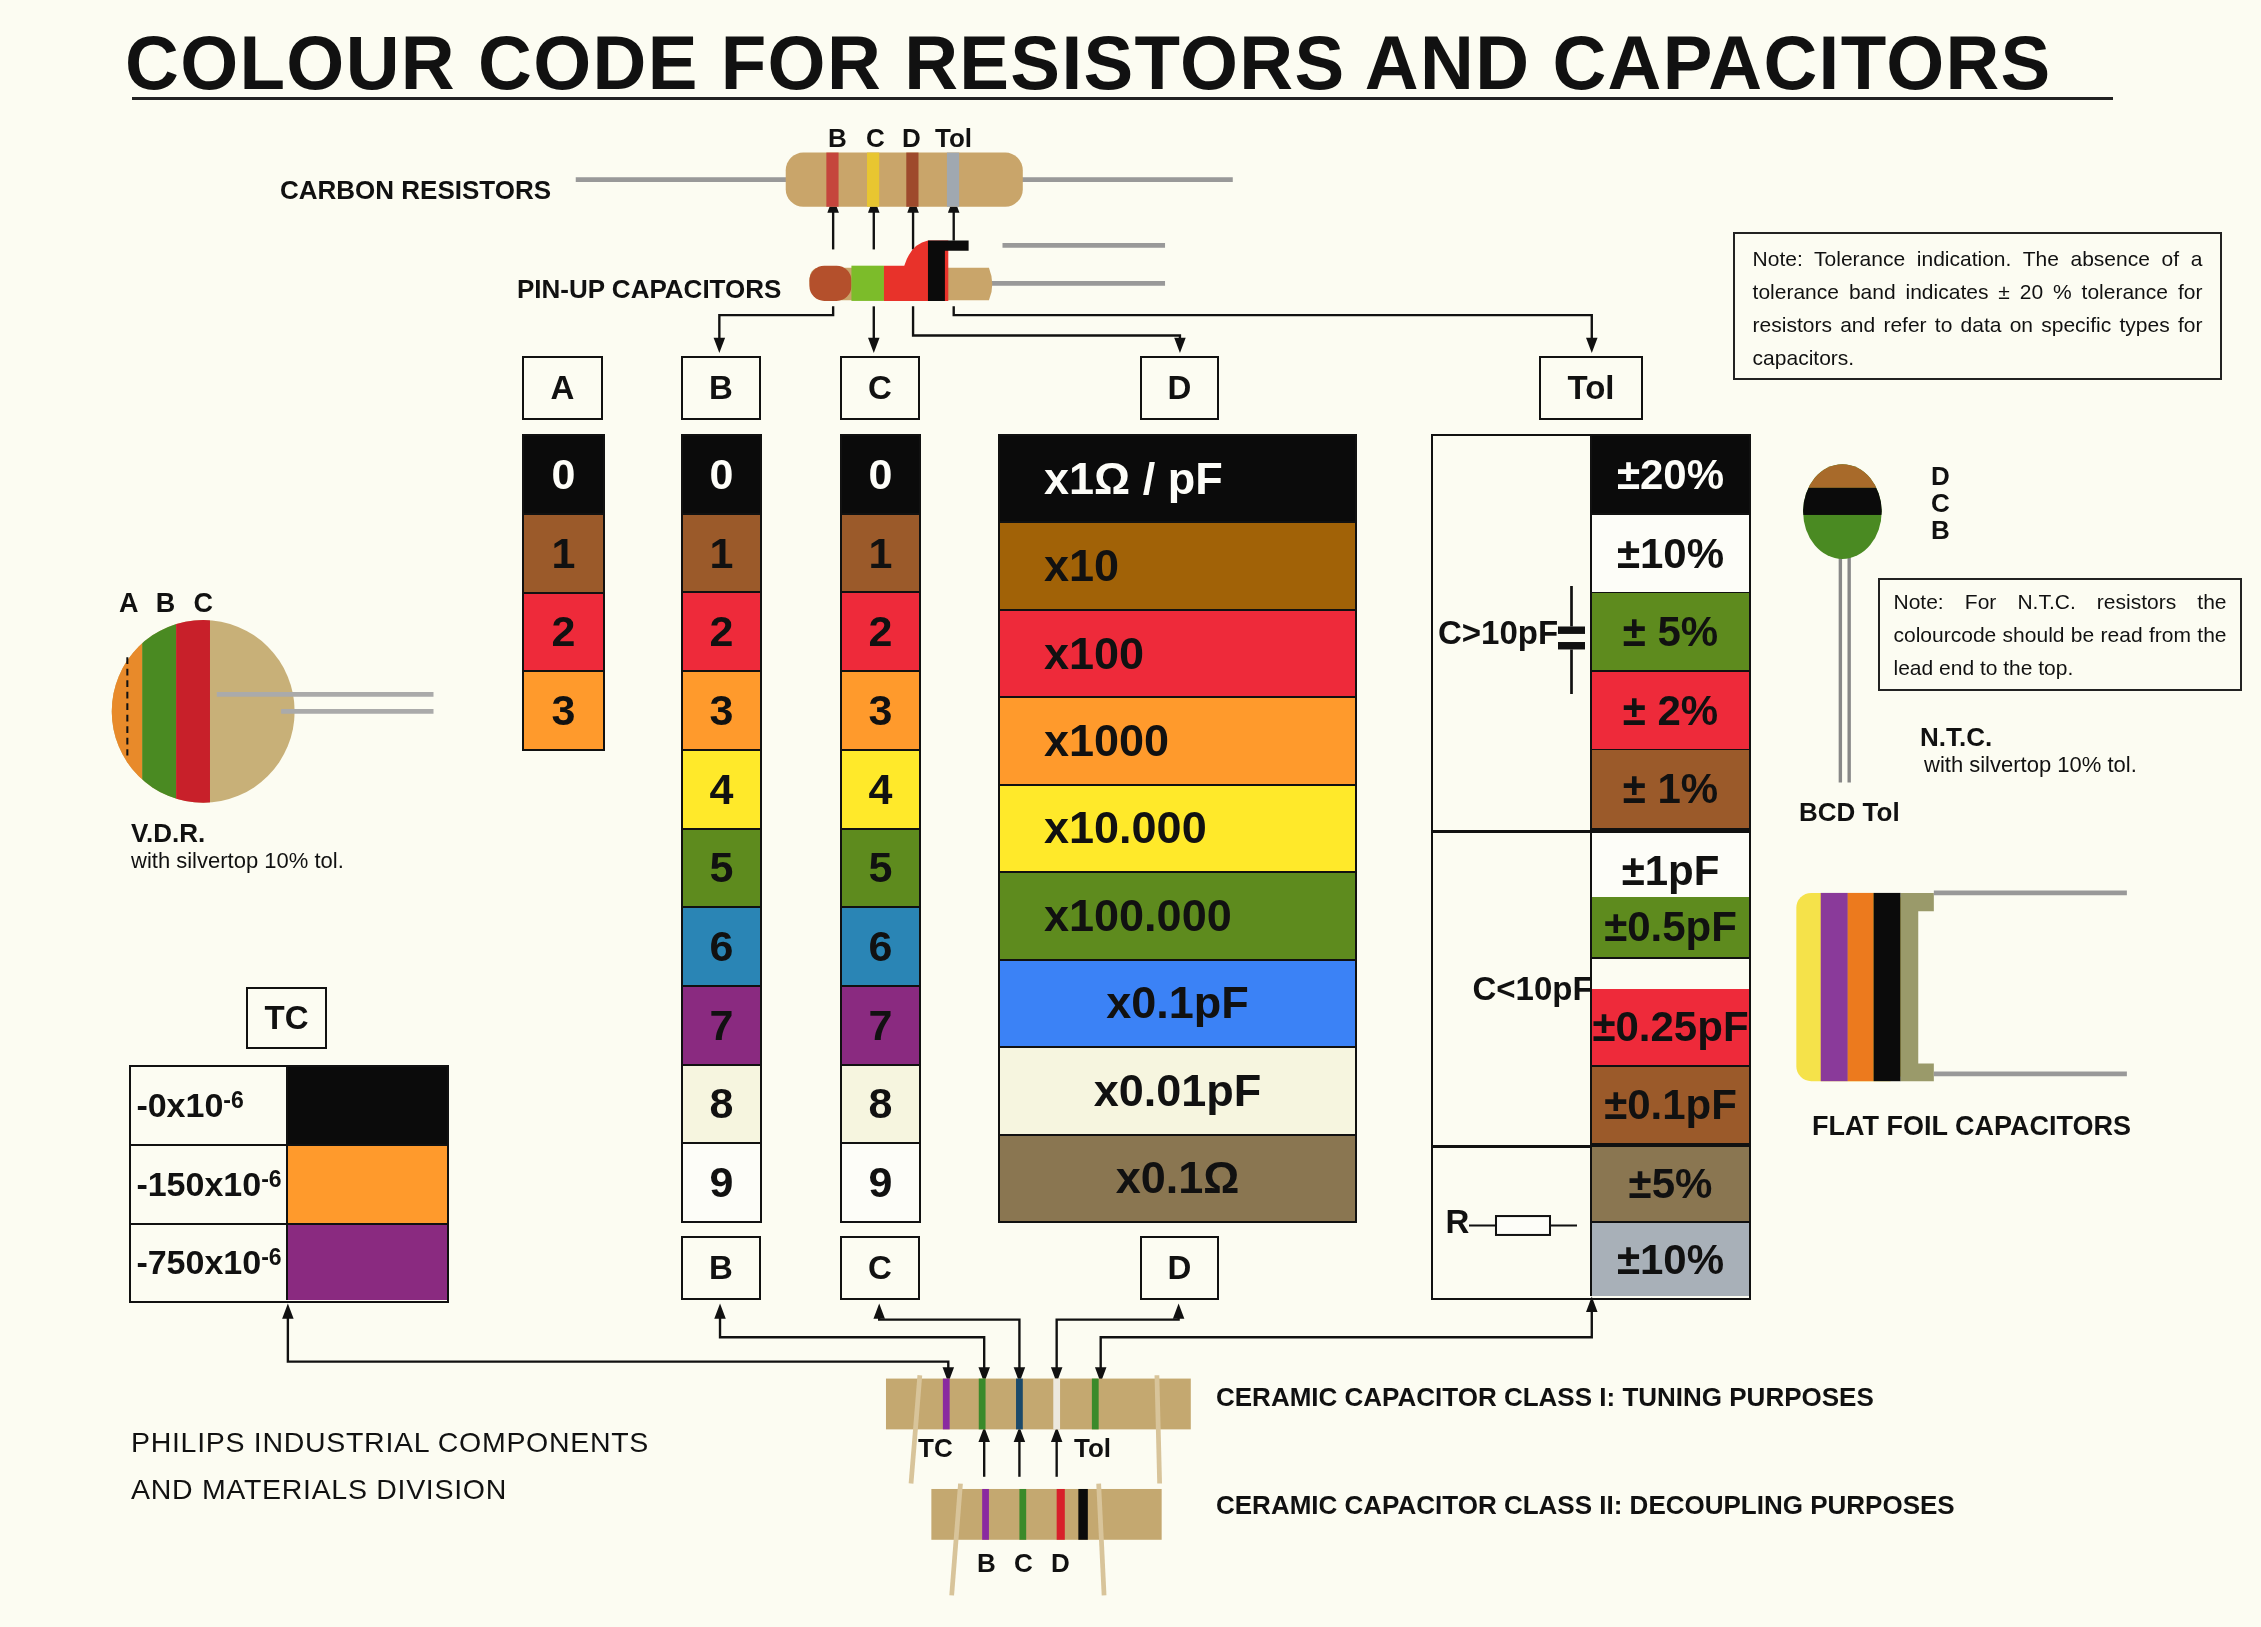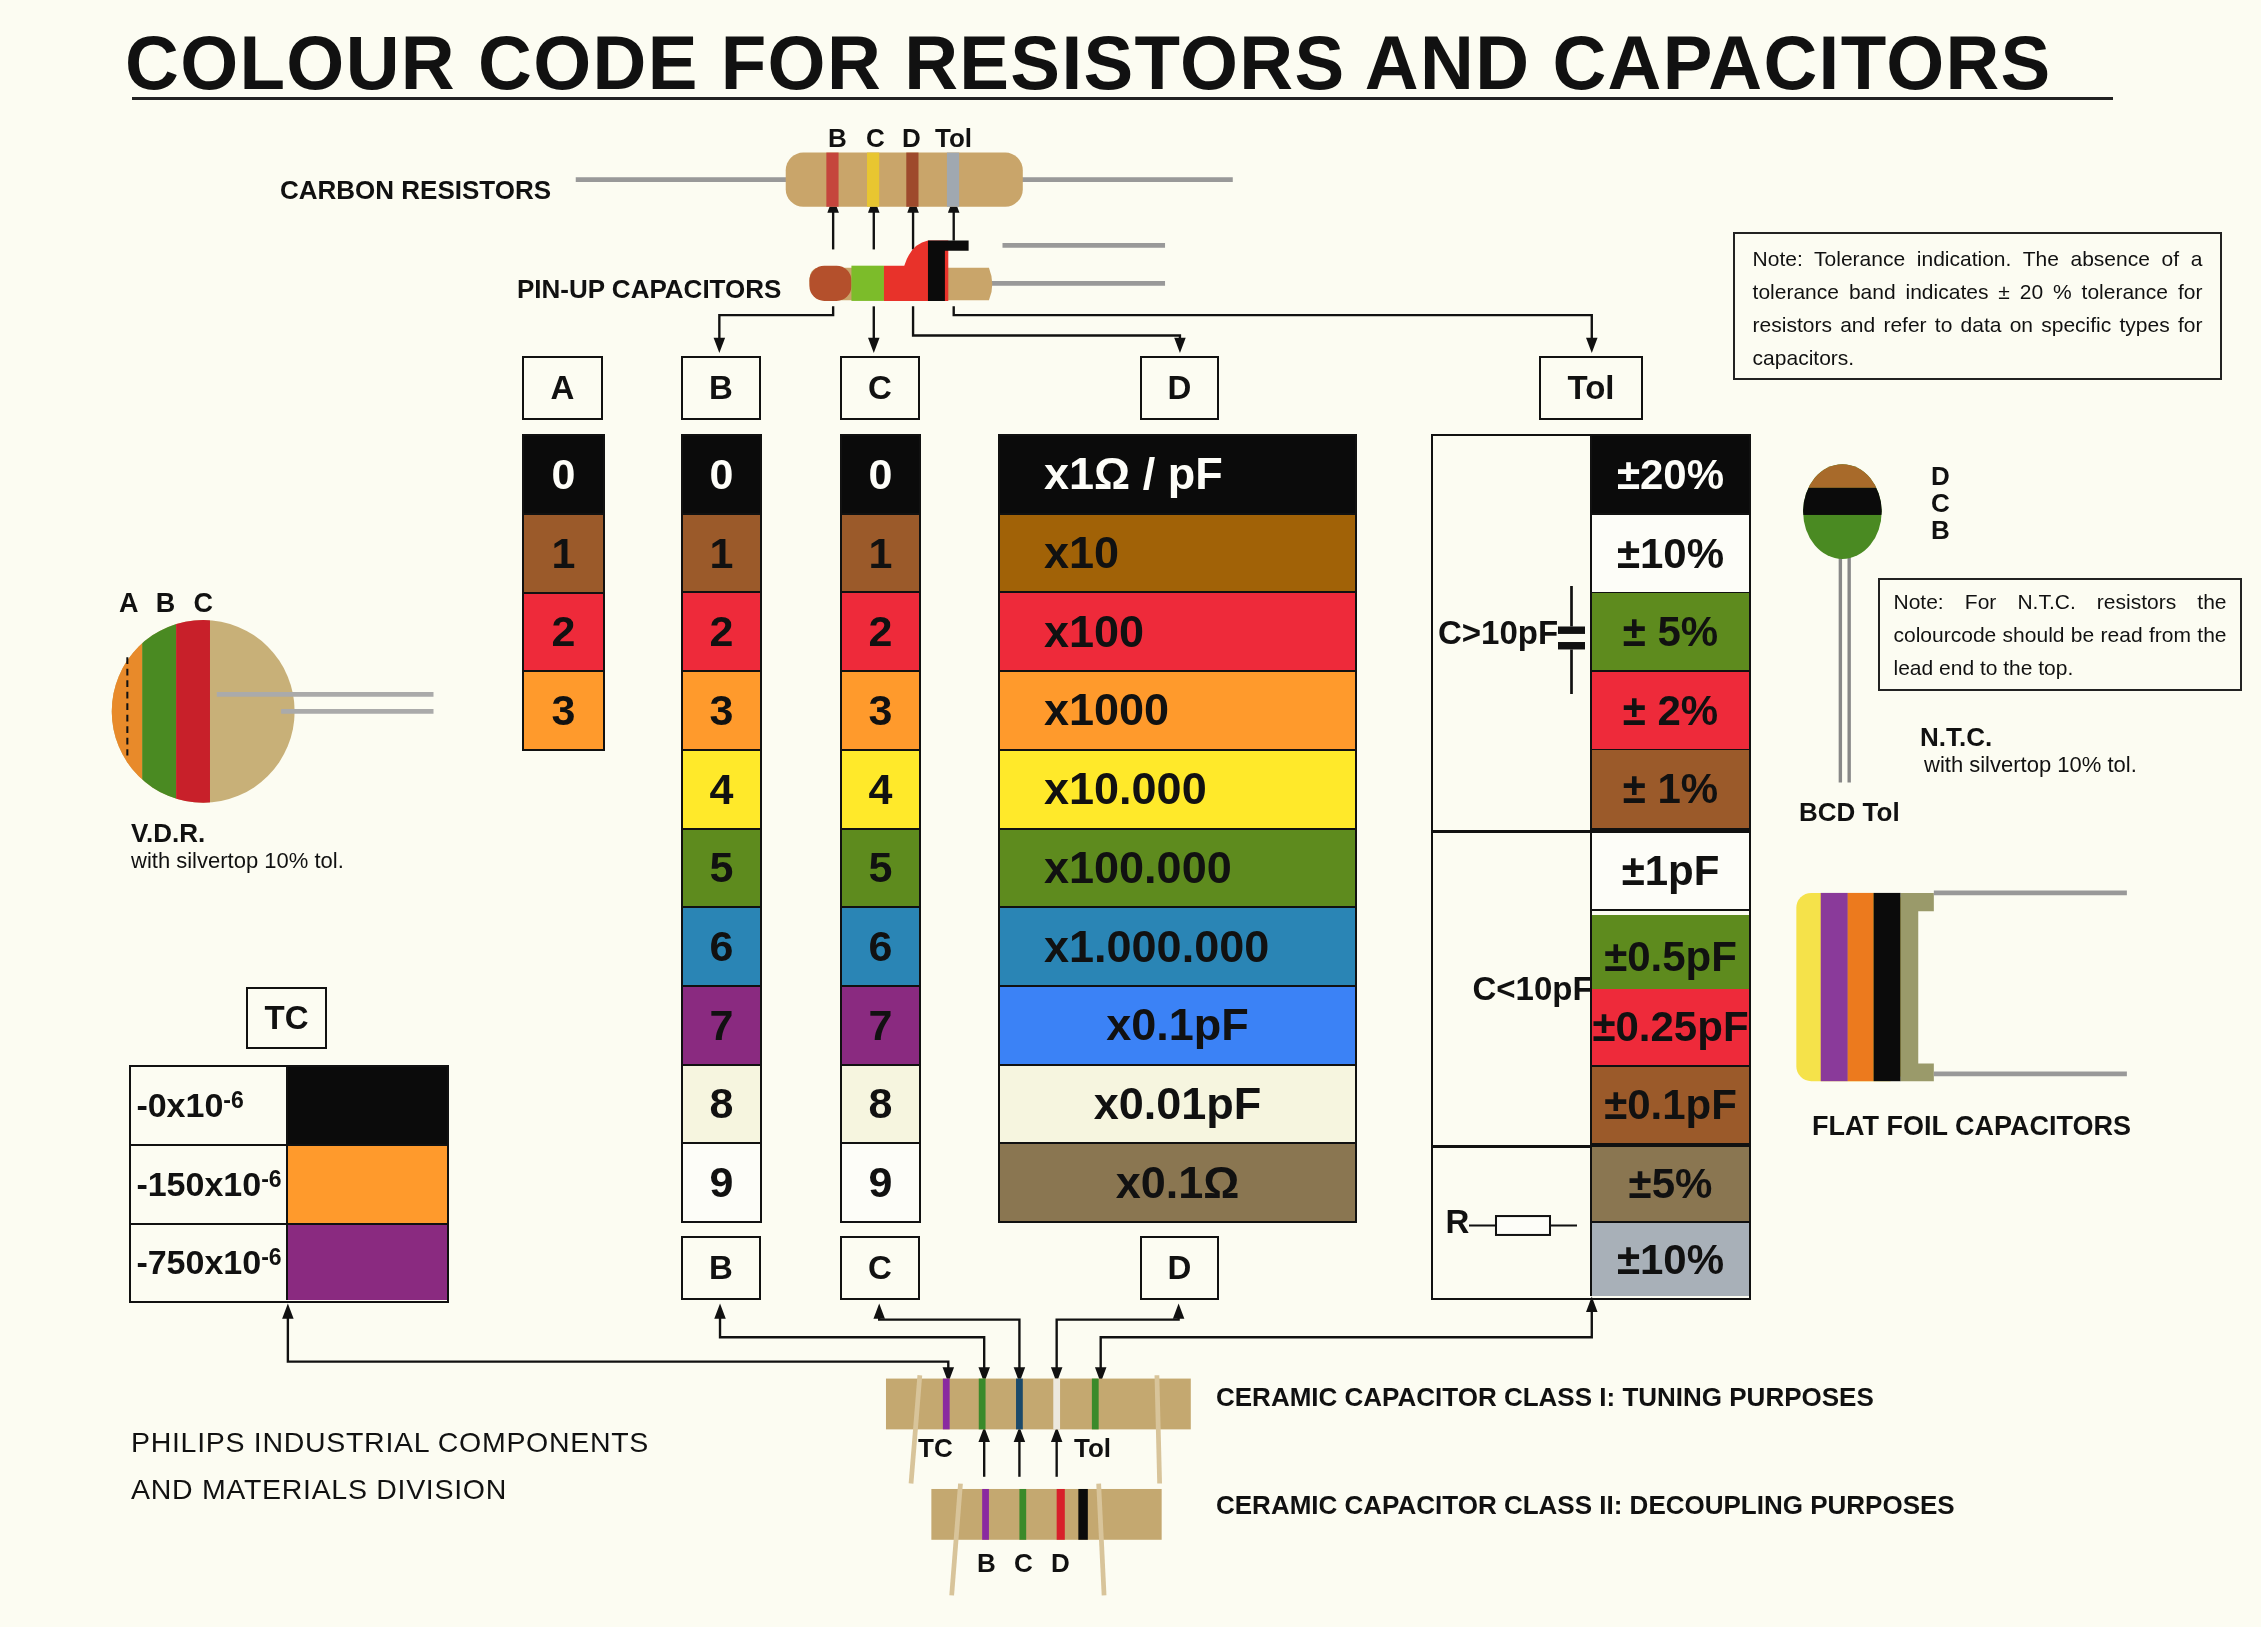--- a/index.html
+++ b/index.html
@@ -217,21 +217,20 @@
   <div class="cell" style="background: rgb(253, 253, 248); color: rgb(17, 17, 17);">9</div>
 </div>
 
 <div class="col" style="left:998px;top:434px;width:359px;height:789px;">
   <div class="cell dcell" style="background: rgb(11, 11, 11); color: rgb(253, 253, 248);">x1Ω / pF</div>
   <div class="cell dcell" style="background: #a16207; color: rgb(17, 17, 17);">x10</div>
   <div class="cell dcell" style="background: rgb(238, 42, 58); color: rgb(17, 17, 17);">x100</div>
   <div class="cell dcell" style="background: rgb(255, 154, 44); color: rgb(17, 17, 17);">x1000</div>
   <div class="cell dcell" style="background: rgb(255, 233, 42); color: rgb(17, 17, 17);">x10.000</div>
   <div class="cell dcell" style="background: rgb(94, 139, 30); color: rgb(17, 17, 17);">x100.000</div>
-  <div class="cell dcell" style="background: rgb(42, 133, 181); color: rgb(17, 17, 17);">x1.000.000</div>
   <div class="cell dcell center" style="background: #3b82f6; color: rgb(17, 17, 17); text-align: center;">x0.1pF</div>
   <div class="cell dcell center" style="background: rgb(246, 245, 223); color: rgb(17, 17, 17);">x0.01pF</div>
   <div class="cell dcell center" style="background: rgb(138, 118, 81); color: rgb(17, 17, 17);">x0.1Ω</div>
 </div>
 
 <div class="tol-outer" style="left:1431px;top:434px;width:320px;height:866px;">
   <div class="tol-left" style="top:0;height:394px;">
     <span>C&gt;10pF</span>
     <svg style="position:relative;margin-top:13.5px;" width="27" height="108" viewBox="0 0 40 160">
         <line x1="20" y1="0" x2="20" y2="60" stroke="#111" stroke-width="4"></line>
@@ -260,21 +259,21 @@
       </svg>
   </div>
 
   <div class="tcell" style="top: 0px; height: 79px; background: rgb(11, 11, 11); color: rgb(253, 253, 248);">±20%</div>
   <div class="tcell" style="top: 79px; height: 79px; background: rgb(253, 253, 248); color: rgb(17, 17, 17);">±10%</div>
   <div class="tcell" style="top: 157px; height: 79px; background: rgb(94, 139, 30); color: rgb(17, 17, 17);">± 5%</div>
   <div class="tcell" style="top: 236px; height: 79px; background: rgb(238, 42, 58); color: rgb(17, 17, 17);">± 2%</div>
   <div class="tcell" style="top: 314px; height: 80px; background: rgb(155, 90, 42); color: rgb(17, 17, 17);">± 1%</div>
 
   <div class="tcell" style="top: 397px; height: 78px; background: rgb(253, 253, 248); color: rgb(17, 17, 17);">±1pF</div>
-  <div class="tcell" style="top: 479px; height: 86px; background: rgb(94, 139, 30); color: rgb(17, 17, 17);">±0.5pF</div>
+  <div class="tcell" style="top: 461px; height: 62px; background: rgb(94, 139, 30); color: rgb(17, 17, 17);">±0.5pF</div>
   <div class="tcell" style="top: 553px; height: 78px; background: rgb(238, 42, 58); color: rgb(17, 17, 17);">±0.25pF</div>
   <div class="tcell" style="top: 631px; height: 78px; background: rgb(155, 90, 42); color: rgb(17, 17, 17);">±0.1pF</div>
 
   <div class="tcell" style="top: 711px; height: 76px; background: rgb(138, 118, 81); color: rgb(17, 17, 17);">±5%</div>
   <div class="tcell" style="top: 787px; height: 73px; border-bottom: none; background: rgb(168, 176, 184); color: rgb(17, 17, 17);">±10%</div>
 </div>
 
 <div class="abs hbox" style="left:681px;top:1236px;width:80px;height:64px;">B</div>
 <div class="abs hbox" style="left:840px;top:1236px;width:80px;height:64px;">C</div>
 <div class="abs hbox" style="left:1140px;top:1236px;width:79px;height:64px;">D</div>

